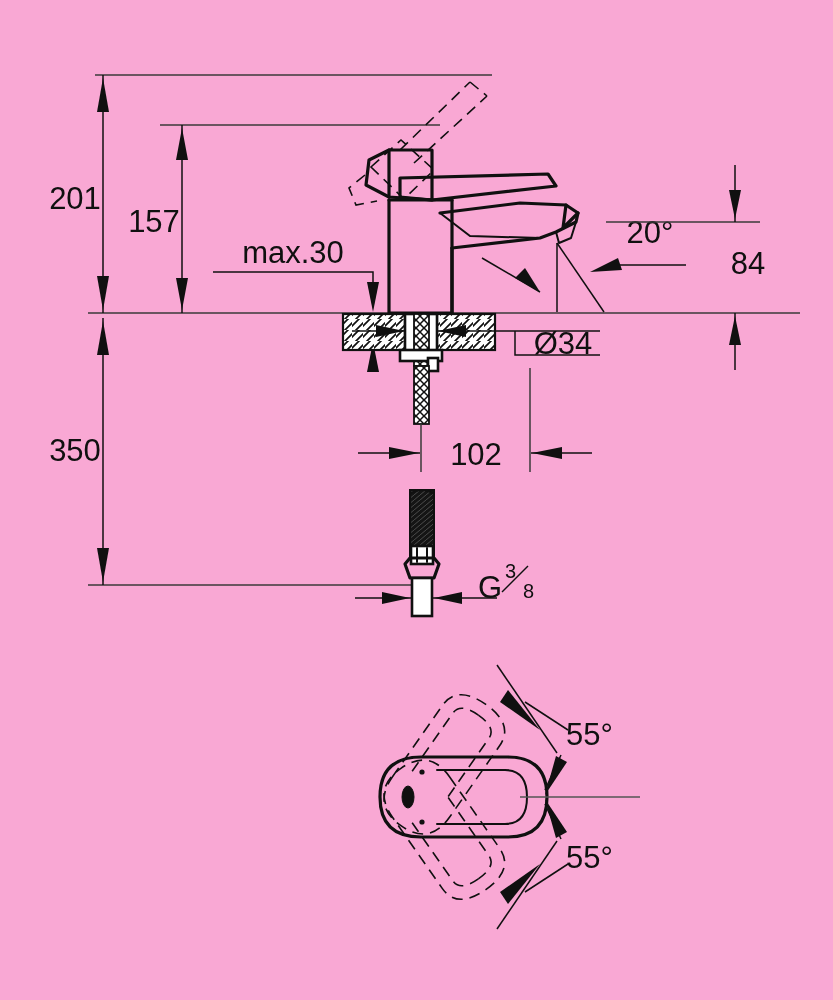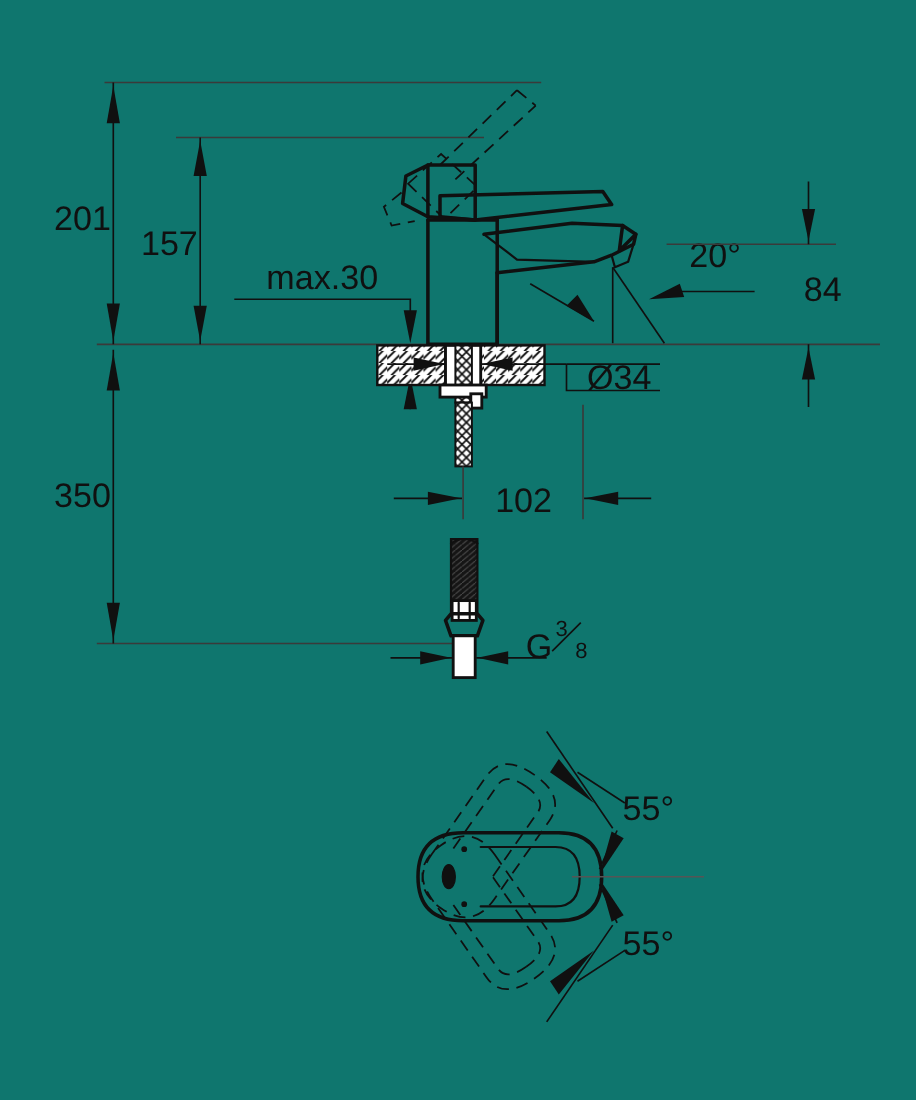--- a/index.html
+++ b/index.html
@@ -10,21 +10,21 @@
   body {
     width: 833px;
     height: 1000px;
     font-family: "Liberation Sans", sans-serif;
     overflow: hidden;
   }
   #drawing-root {
     position: relative;
     width: 833px;
     height: 1000px;
-    background: #0f766e;
+    background: #f9a8d4;
   }
   svg.sheet {
     display: block;
     width: 833px;
     height: 1000px;
   }
   .dim-text {
     font-family: "Liberation Sans", sans-serif;
     font-size: 31px;
     fill: #101010;

